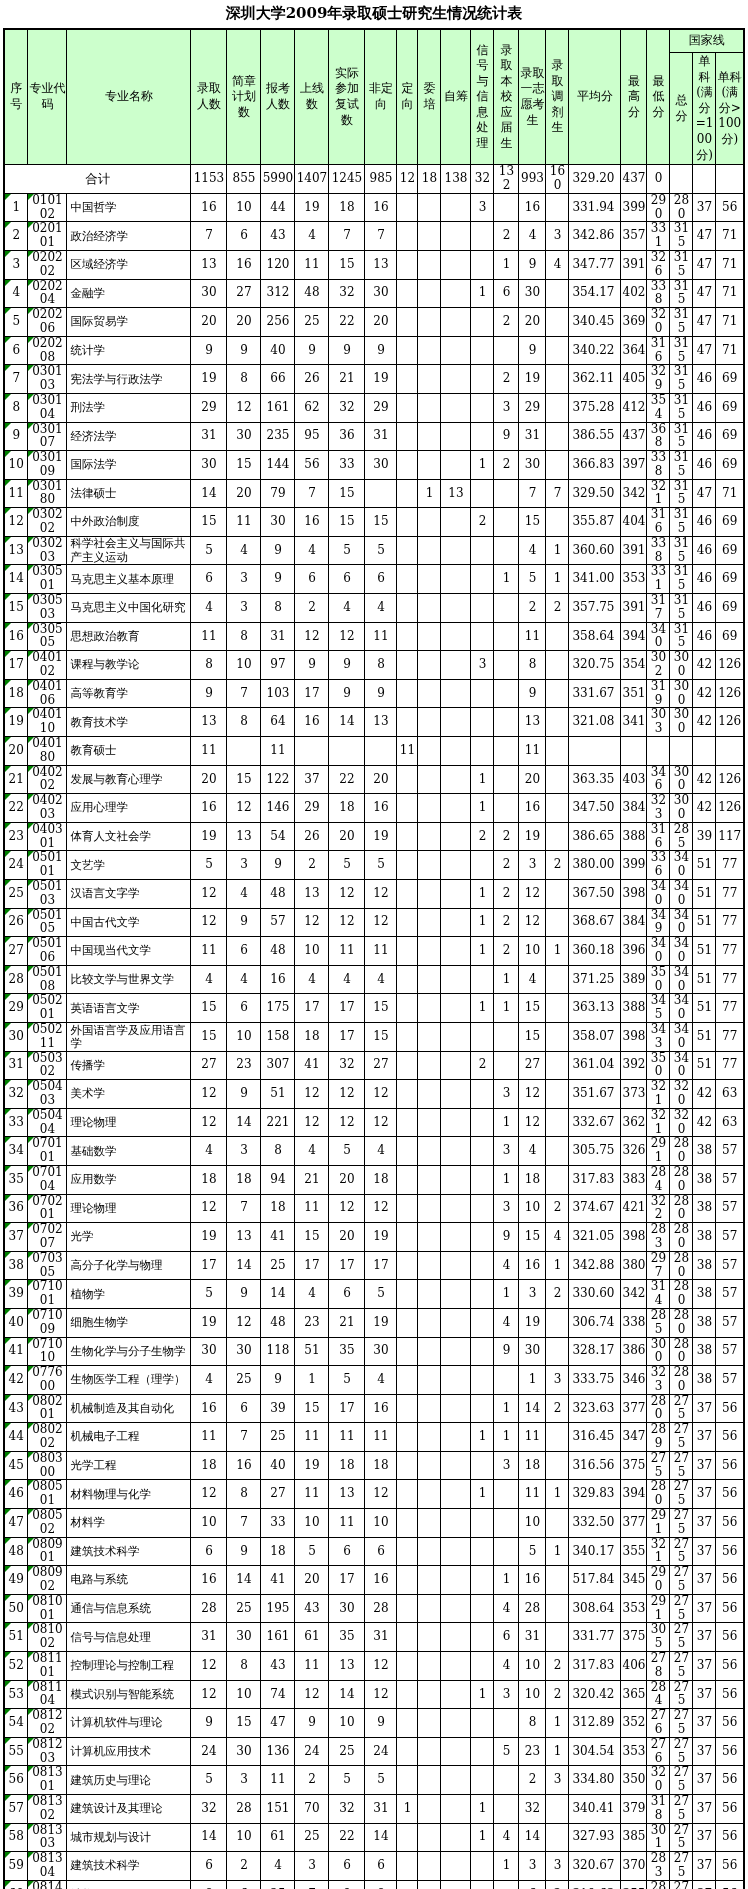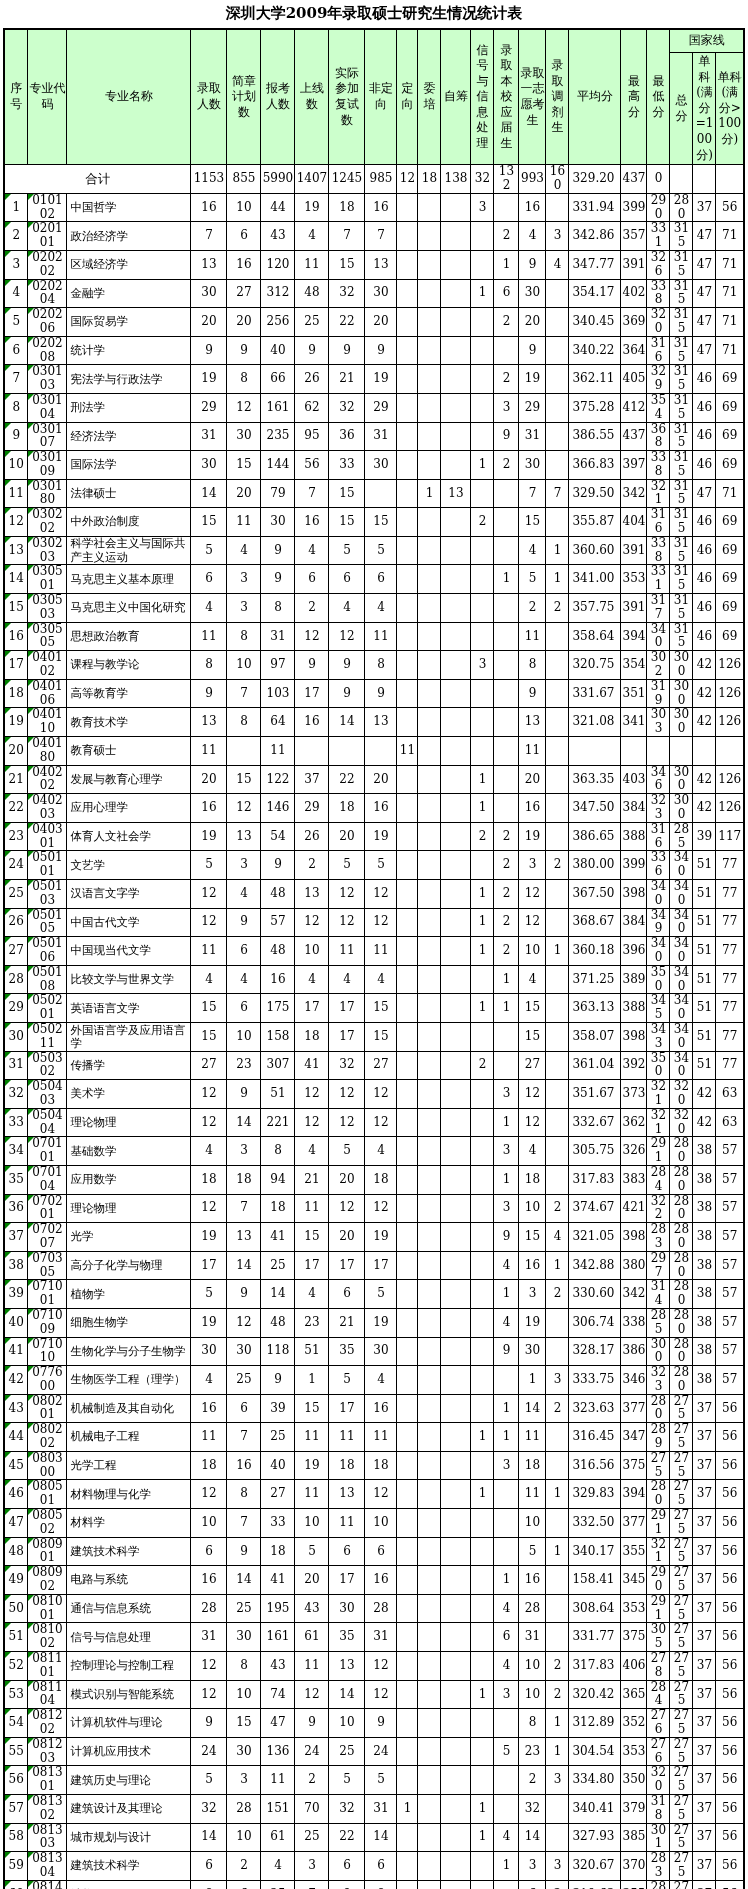--- a/index.html
+++ b/index.html
@@ -1264,21 +1264,21 @@
           <td>20</td>
           <td>17</td>
           <td>16</td>
           <td></td>
           <td></td>
           <td></td>
           <td></td>
           <td>1</td>
           <td>16</td>
           <td></td>
-          <td class="avg">158.41</td>
+          <td class="avg">517.84</td>
           <td>345</td>
           <td>290</td>
           <td>275</td>
           <td>37</td>
           <td>56</td>
         </tr>
         <tr>
           <td class="no rel"><span class="tri"></span>50</td>
           <td class="code rel"><span class="tri"></span>081001</td>
           <td class="name">通信与信息系统</td>

